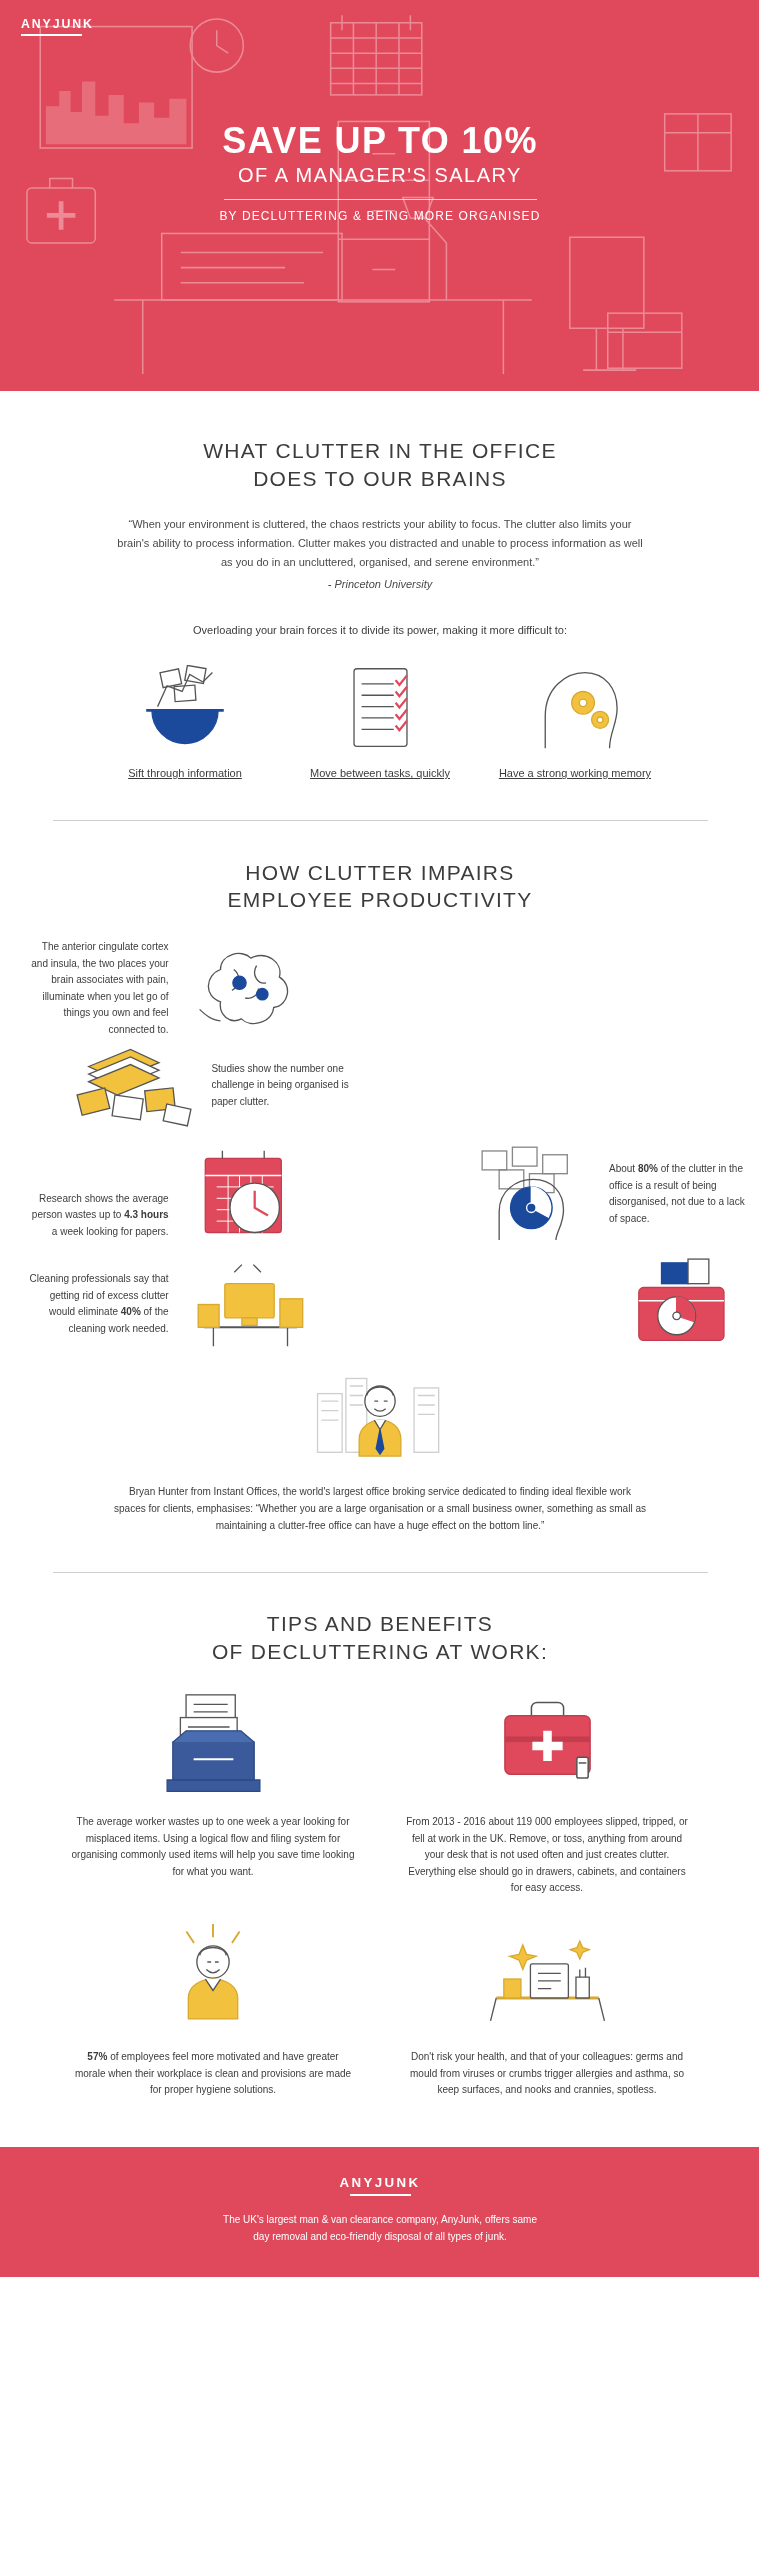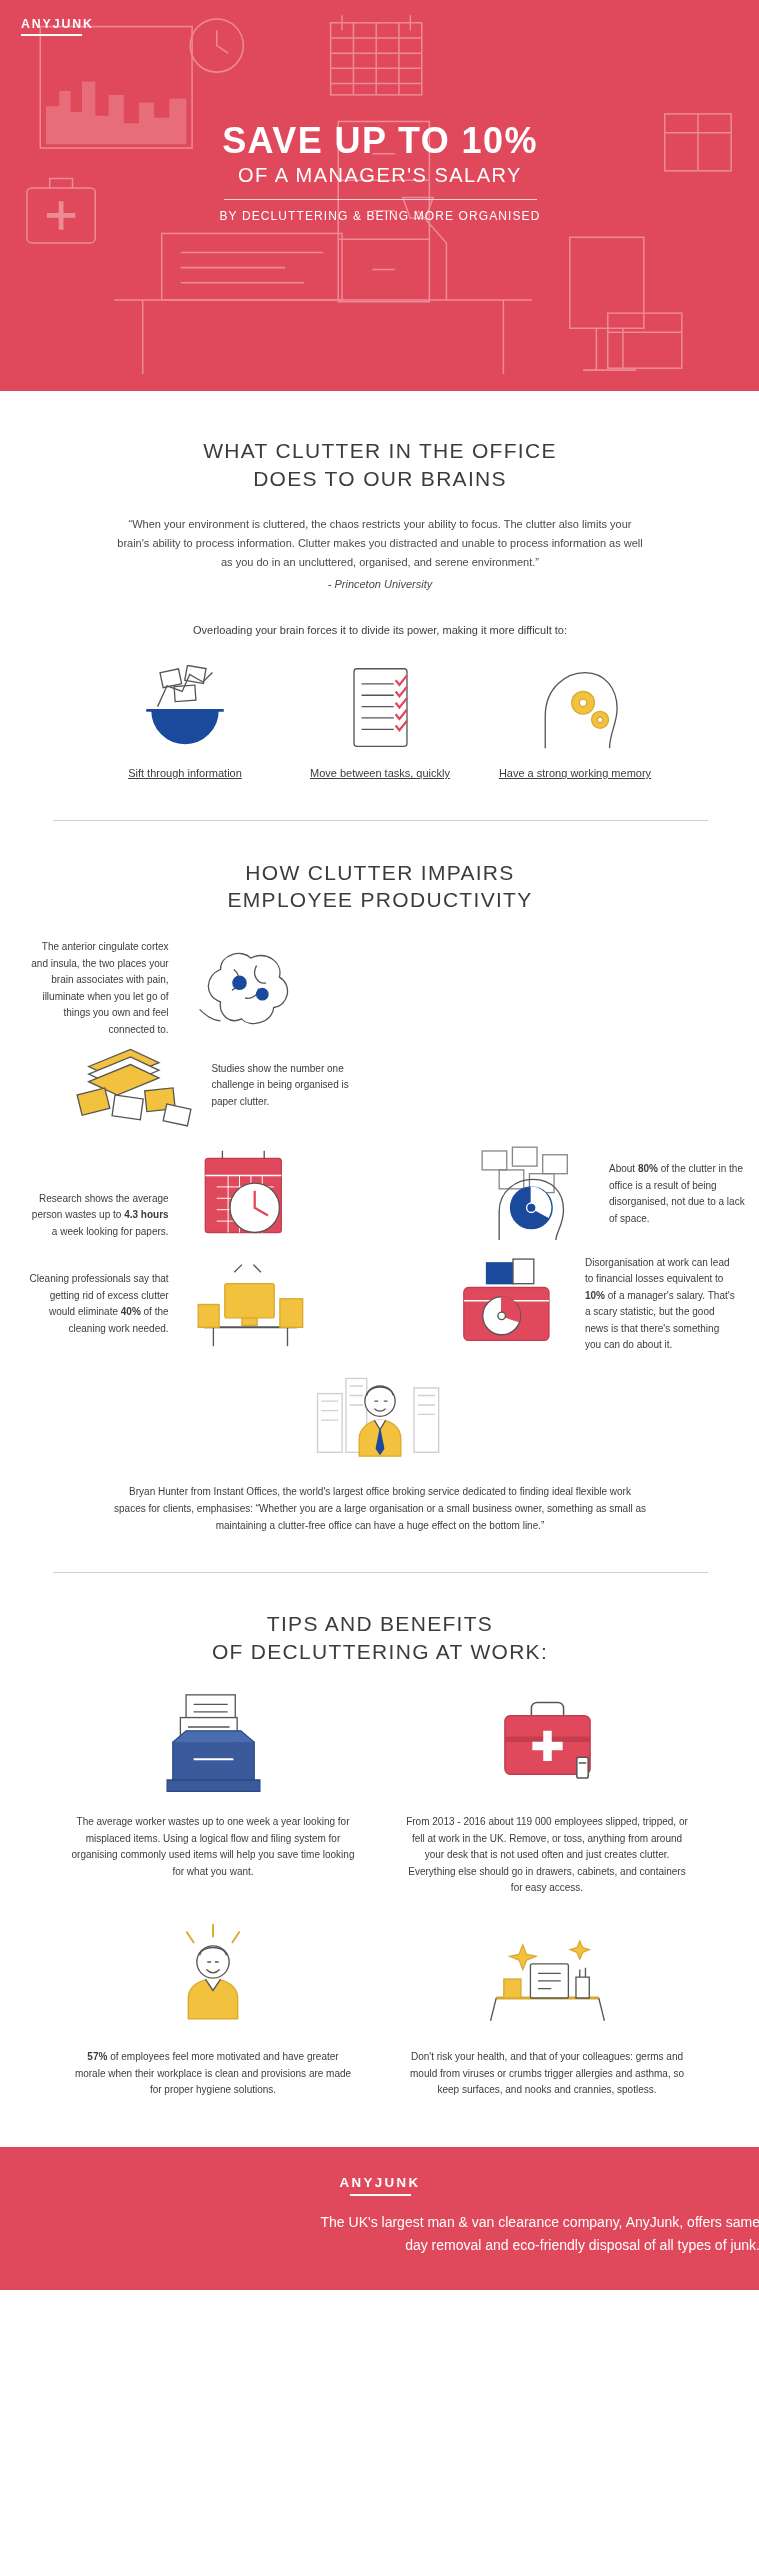--- a/index.html
+++ b/index.html
@@ -165,24 +165,23 @@
   .footer {
     background: #e0495c;
     padding: 28.5px 0 32px;
     text-align: center;
     margin-top: 23px;
   }
   .footer .logo-text { font-size: 13.3px; letter-spacing: 2.4px; }
   .footer .logo-bar { margin: 3.8px auto 0; }
   .footer p {
     color: #ffffff;
-    font-size: 14px;
+    font-size: 10px;
     line-height: 1.7;
     margin-top: 15px;
-    text-align: right;
   }
   b { font-weight: bold; }
   svg { display: block; }
 </style>
 </head>
 <body>
 
 <div class="page">
 
   <div class="hero">
@@ -403,23 +402,20 @@
             <path d="M22 76 H120" stroke="#555" stroke-width="2"></path>
             <path d="M32 76 V96 M110 76 V96"></path>
             <rect x="16" y="52" width="22" height="24" fill="#f2c23e" stroke="#d8a92f"></rect>
             <rect x="102" y="46" width="24" height="30" fill="#f2c23e" stroke="#d8a92f"></rect>
             <path d="M54 18 l8 -8 M82 18 l-8 -8"></path>
           </g>
         </svg>
       </div>
     </div>
     <div class="half flip">
-      <div class="ptext" style="text-align:left; width:152px; margin-right:23px;">
-        <span>Disorganisation at work can lead to financial losses equivalent to </span><b>10%</b><span> of a manager's salary. That's a scary statistic, but the good news is that there's something you can do about it.</span>
-      </div>
       <div class="part">
         <svg width="123" height="99" viewBox="0 0 130 104">
           <g stroke="#555" stroke-width="1.4" fill="none">
             <rect x="46" y="8" width="28" height="22" fill="#1b4a9c" stroke="#1b4a9c"></rect>
             <rect x="74" y="4" width="22" height="26" fill="#fff" stroke="#555"></rect>
             <rect x="22" y="34" width="90" height="56" rx="5" fill="#e0495c" stroke="#c43d4f"></rect>
             <path d="M22 48 H112" stroke="#fff"></path>
             <circle cx="62" cy="64" r="20" fill="#fff" stroke="#555"></circle>
             <path d="M62 64 L62 44 A20 20 0 0 1 80 70 Z" fill="#e0495c" stroke="#e0495c"></path>
             <circle cx="62" cy="64" r="4" fill="#fff" stroke="#555"></circle>

